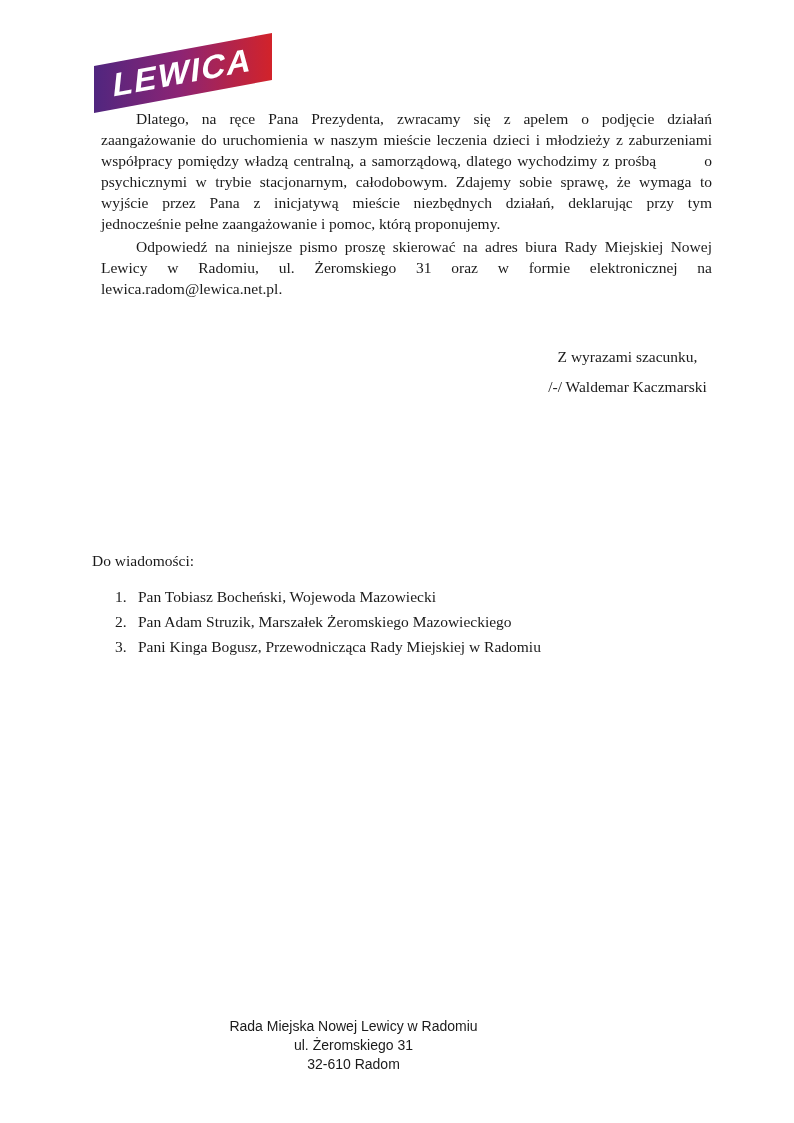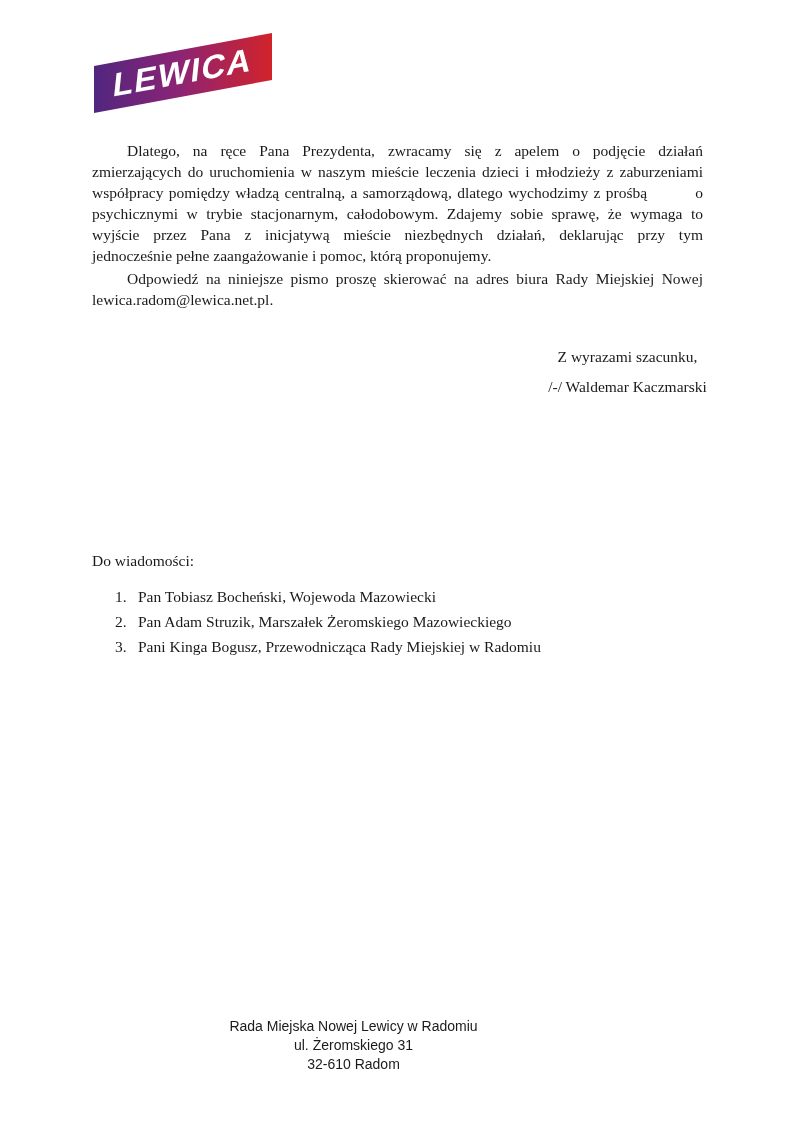--- a/index.html
+++ b/index.html
@@ -39,23 +39,22 @@
     color: #ffffff;
     transform: skewX(-6deg);
     line-height: 1;
     padding-bottom: 2px;
     white-space: nowrap;
   }
 
   
   .para {
     position: absolute;
-    left: 92px;
+    left: 101px;
     width: 611px;
-    margin-top: 32px;
   }
   .para1 { top: 108px; }
   .para2 { top: 236px; }
   .line {
     font-size: 15.5px;
     line-height: 21px;
     text-align: justify;
     text-align-last: justify;
   }
   .line.first { text-indent: 35px; }
@@ -113,29 +112,30 @@
 <body>
 
 <div class="page">
 
   <div class="logo-banner">
     <span class="logo-text">LEWICA</span>
   </div>
 
   <div class="para para1">
     <div class="line first">Dlatego, na ręce Pana Prezydenta, zwracamy się z apelem o podjęcie działań</div>
-    <div class="line">zmierzających do uruchomienia w naszym mieście leczenia dzieci i młodzieży z zaburzeniami</div>
+    <div class="line">zaangażowanie do uruchomienia w naszym mieście leczenia dzieci i młodzieży z zaburzeniami</div>
     <div class="line">współpracy pomiędzy władzą centralną, a samorządową, dlatego wychodzimy z prośbą&nbsp;&nbsp;&nbsp;&nbsp;&nbsp;&nbsp;&nbsp;&nbsp; o</div>
     <div class="line">psychicznymi w trybie stacjonarnym, całodobowym. Zdajemy sobie sprawę, że wymaga to</div>
     <div class="line">wyjście przez Pana z inicjatywą mieście niezbędnych działań, deklarując przy tym</div>
     <div class="line last">jednocześnie pełne zaangażowanie i pomoc, którą proponujemy.</div>
   </div>
 
   <div class="para para2">
     <div class="line first">Odpowiedź na niniejsze pismo proszę skierować na adres biura Rady Miejskiej Nowej</div>
+    <div class="line">Lewicy w Radomiu, ul. Żeromskiego 31 oraz w formie elektronicznej na</div>
     <div class="line last">lewica.radom@lewica.net.pl.</div>
   </div>
 
   <div class="signature">
     <div class="closing">Z wyrazami szacunku,</div>
     <div class="name">/-/ Waldemar Kaczmarski</div>
   </div>
 
   <div class="cc">
     <div class="cc-heading">Do wiadomości:</div>

